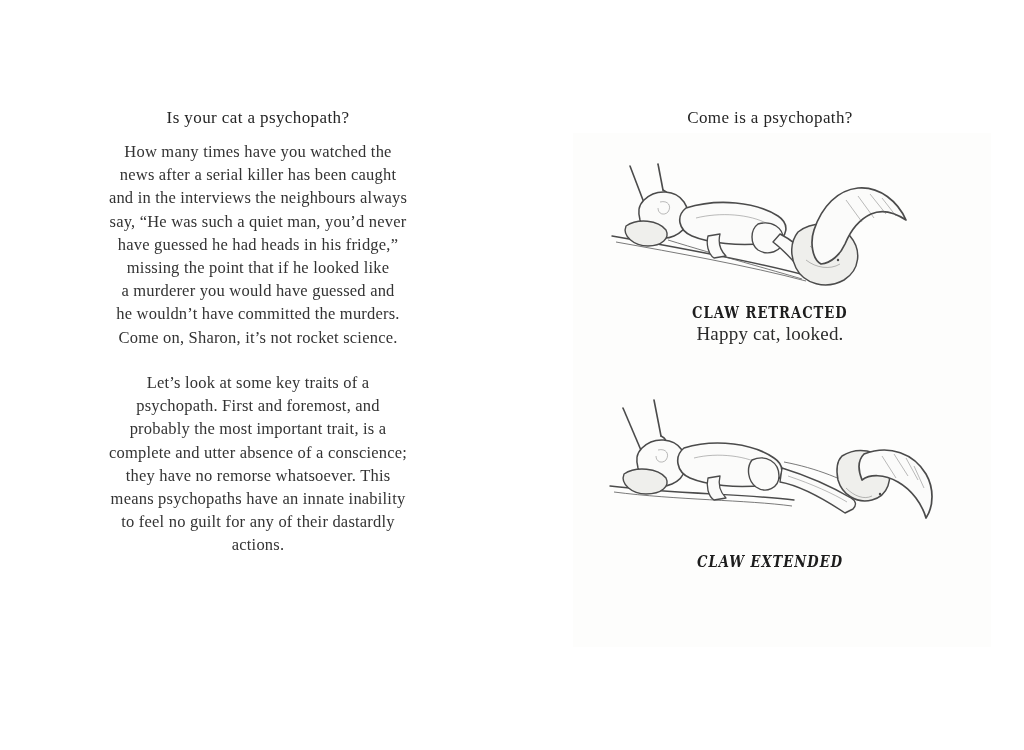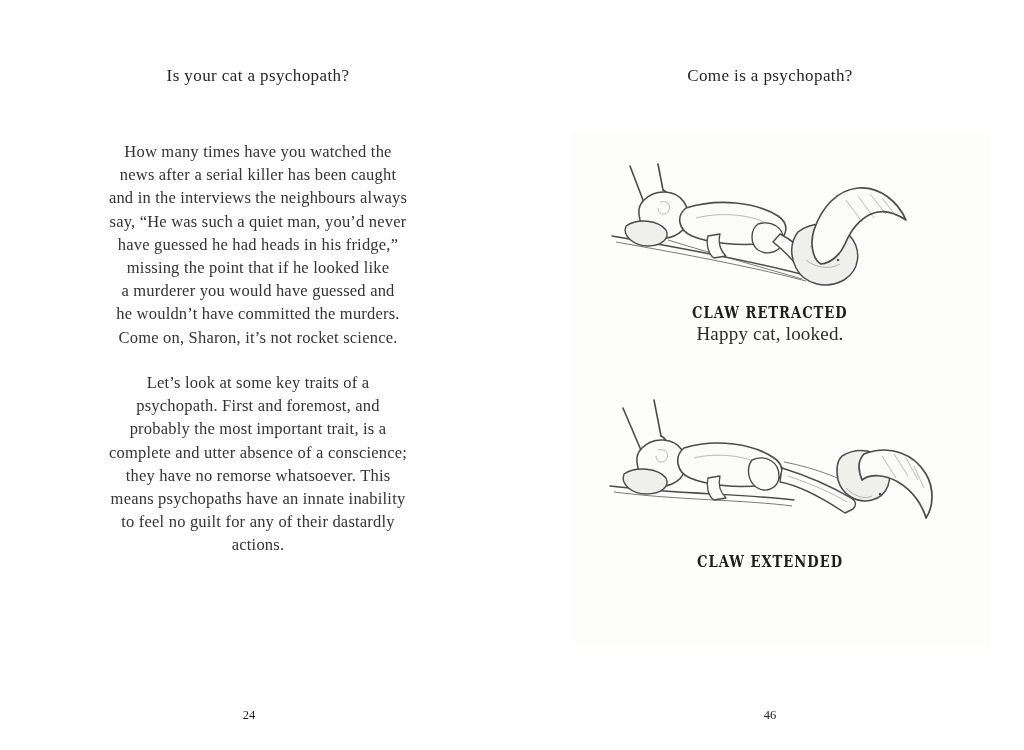--- a/index.html
+++ b/index.html
@@ -2,21 +2,21 @@
 <html><head>
 <meta charset="utf-8">
 <style>
   html,body{margin:0;padding:0;}
   body{
     width:1024px;height:750px;position:relative;overflow:hidden;
     background:#ffffff;color:#2e2e2e;
     font-family:"Liberation Serif", serif;
   }
   .abs{position:absolute;}
-  .centered{text-align:center;}
+  .centered{text-align:center;margin-top:42px;}
   .running-head{
     font-size:17px;letter-spacing:.4px;color:#252525;
   }
   .body-text{
     font-size:16.5px;line-height:23.2px;color:#333;
     white-space:pre-line;text-align:center;letter-spacing:.2px;
   }
   .fig-label-wrap{text-align:center;}
   .fig-label{
     font-family:"DejaVu Serif", serif;font-weight:700;font-size:16px;
@@ -147,19 +147,19 @@
   <path class="hatch" d="M250,98 C258,106 268,110 276,106"></path>
 
   <path class="bone" stroke-width="1.7" d="M268,64 C294,54 318,64 330,84 C338,98 338,116 330,128 C326,114 316,100 302,92 C288,84 274,84 266,90 C262,80 262,70 268,64 Z"></path>
   <path class="hatch" d="M286,66 L300,88"></path>
   <path class="hatch" d="M298,64 L312,86"></path>
   <path class="hatch" d="M310,68 L322,90"></path>
   <path class="hatch" d="M318,76 L328,98"></path>
   <circle cx="284" cy="104" r="1.2" fill="#4b4b4b"></circle>
 </svg>
 
-<div class="abs fig-label-wrap" style="left:570px;top:552px;width:400px;">
+<div class="abs fig-label-wrap" style="left:570px;top:552px;width:400px;font-style:italic;">
   <span class="fig-label">CLAW EXTENDED</span>
 </div>
 
 <div class="abs centered page-num" style="left:570px;top:708px;width:400px;">
   <span>46</span>
 </div>
 
 </body></html>

